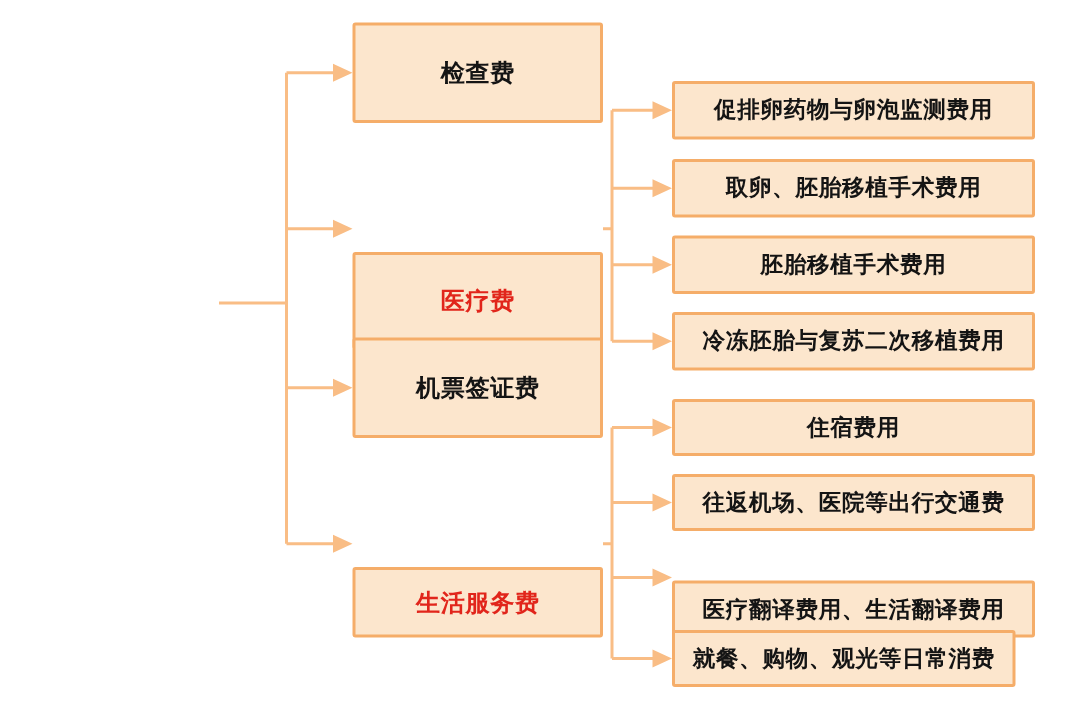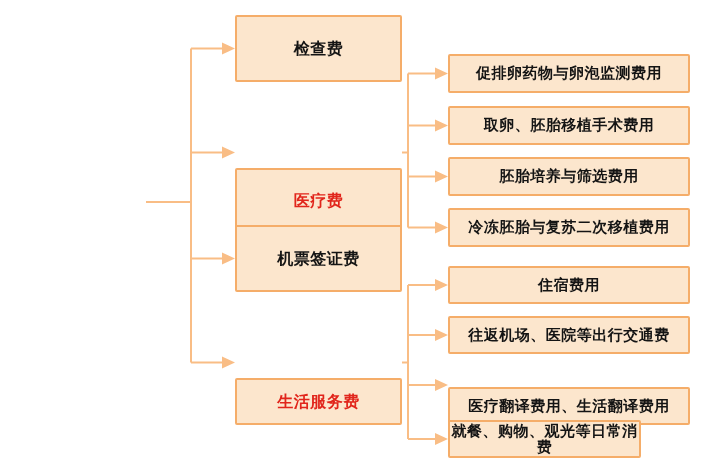--- a/index.html
+++ b/index.html
@@ -51,21 +51,21 @@
   .n-b4 { left: 235px; top: 330px; width: 167px; height: 47px; }
   
   .n-m1 { left: 448px; top: 54px;  width: 242px; height: 39px; }
   .n-m2 { left: 448px; top: 106px; width: 242px; height: 39px; }
   .n-m3 { left: 448px; top: 157px; width: 242px; height: 39px; }
   .n-m4 { left: 448px; top: 208px; width: 242px; height: 39px; }
   
   .n-l1 { left: 448px; top: 266px; width: 242px; height: 38px; }
   .n-l2 { left: 448px; top: 316px; width: 242px; height: 38px; }
   .n-l3 { left: 448px; top: 366px; width: 242px; height: 38px; margin-top: 21px; }
-  .n-l4 { left: 448px; top: 420px; width: 193px; height: 38px; }
+  .n-l4 { left: 448px; top: 420px; width: 229px; height: 38px; }
 </style>
 </head>
 <body>
 
 <div class="canvas">
 
   <svg class="connectors" viewBox="0 0 710 473" xmlns="http://www.w3.org/2000/svg">
 
     <g stroke="#f9bd85" stroke-width="2" fill="none">
       <path d="M146,202 H191"></path>
@@ -114,21 +114,21 @@
   </svg>
 
 
   <div class="node n-b1">检查费</div>
   <div class="node n-b2 red">医疗费</div>
   <div class="node n-b3">机票签证费</div>
   <div class="node n-b4 red">生活服务费</div>
 
   <div class="node lvl3 n-m1">促排卵药物与卵泡监测费用</div>
   <div class="node lvl3 n-m2">取卵、胚胎移植手术费用</div>
-  <div class="node lvl3 n-m3">胚胎培养与筛选费用</div>
+  <div class="node lvl3 n-m3">胚胎移植手术费用</div>
   <div class="node lvl3 n-m4">冷冻胚胎与复苏二次移植费用</div>
 
   <div class="node lvl3 n-l1">住宿费用</div>
   <div class="node lvl3 n-l2">往返机场、医院等出行交通费</div>
   <div class="node lvl3 n-l3">医疗翻译费用、生活翻译费用</div>
   <div class="node lvl3 n-l4">就餐、购物、观光等日常消费</div>
 
 </div>
 
 </body></html>

